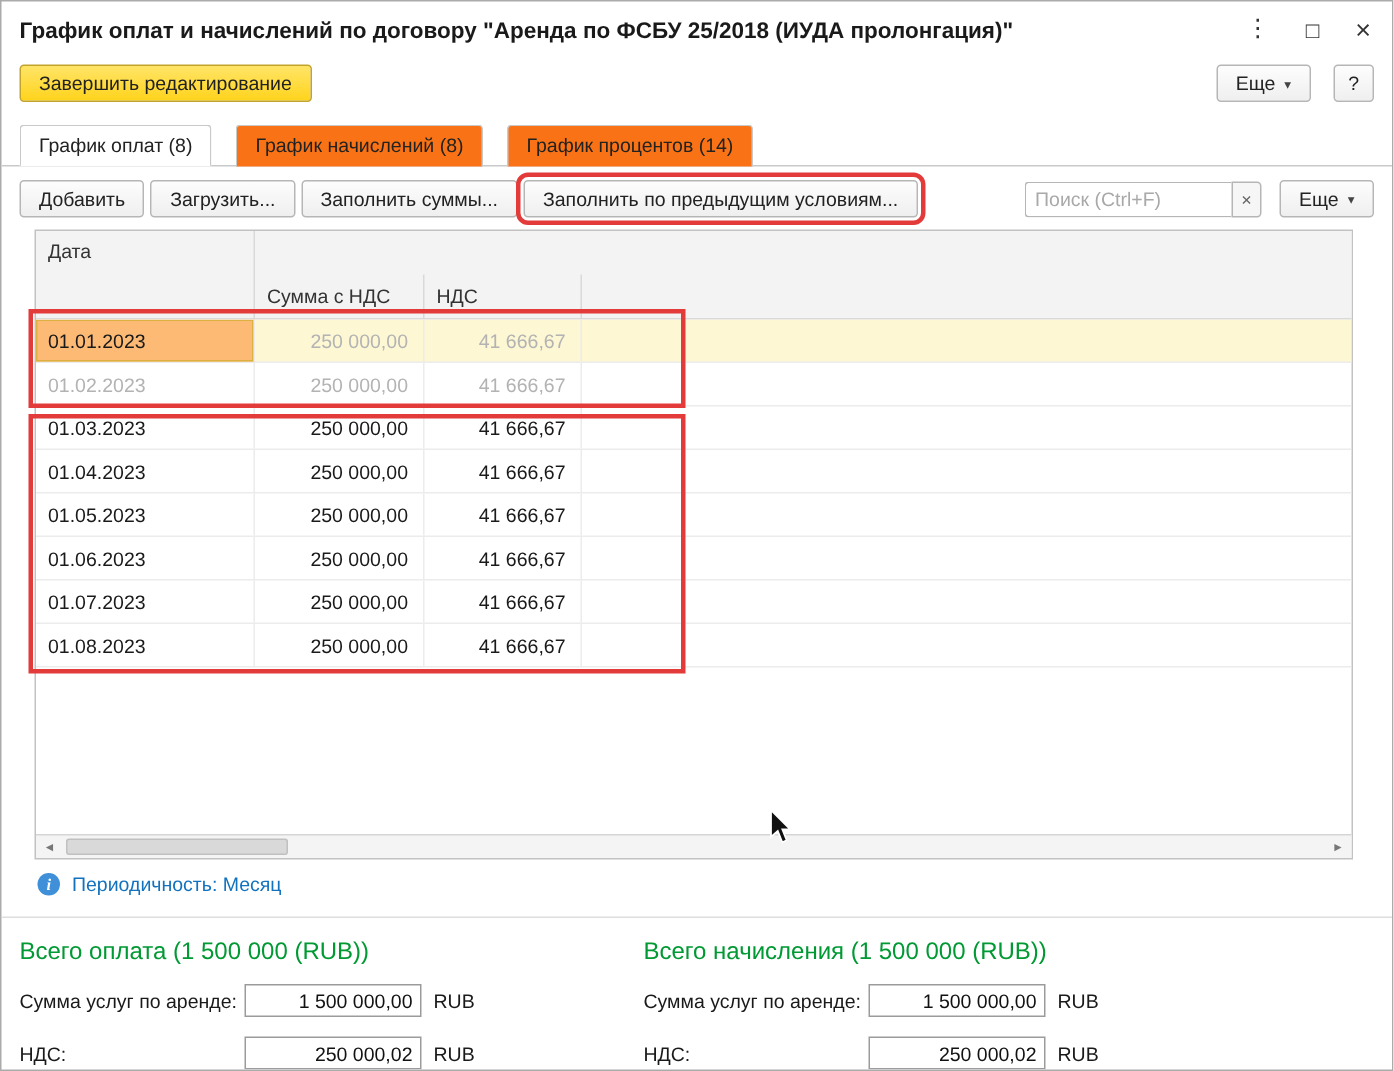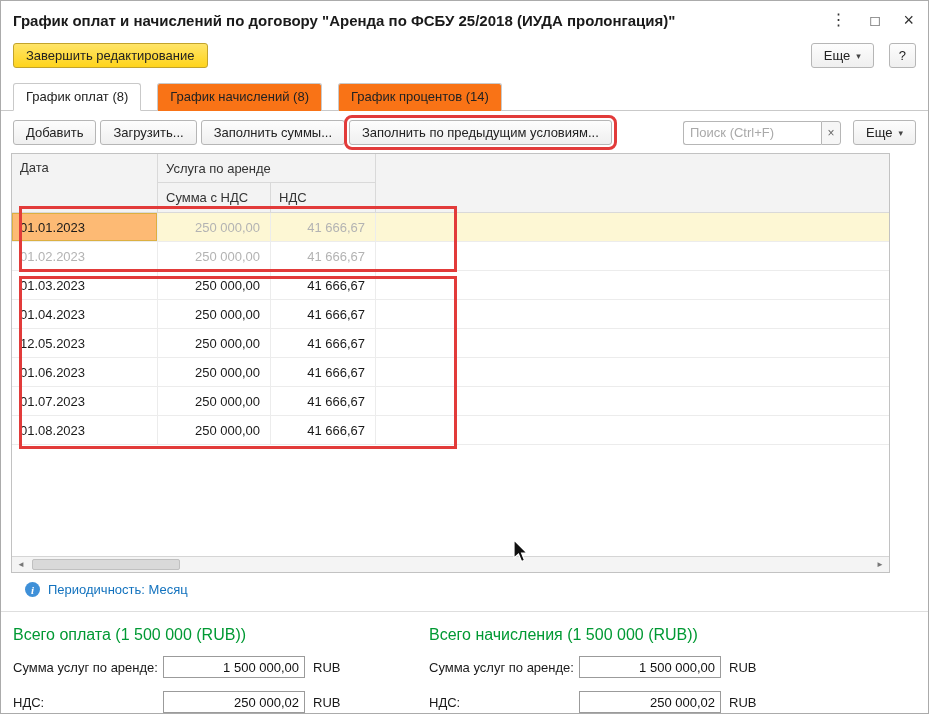--- a/index.html
+++ b/index.html
@@ -43,21 +43,21 @@
     font-size:13px; font-family:inherit; border-radius:3px 0 0 3px; color:#222;
   }
   .search-input::placeholder { color:#a9a9a9; }
   .search-clear {
     width:20px; height:24px; border:1px solid #b6b6b6; background:#f6f6f6; display:flex;
     align-items:center; justify-content:center; font-size:12px; color:#666; border-radius:0 3px 3px 0;
   }
   .toolbar-more { margin-left:8px; }
   
   .grid {
-    position:absolute; left:10px; top:152px; width:879px; height:420px;
+    position:absolute; left:22px; top:152px; width:879px; height:420px;
     border:1px solid #c2c2c2; background:#fff; display:flex; flex-direction:column;
   }
   .thead {
     display:grid; grid-template-columns:146px 113px 105px 1fr; grid-auto-rows:29px;
     background:#f3f3f3; border-bottom:1px solid #d9d9d9; color:#333;
   }
   .h { display:flex; align-items:center; padding-left:8px; border-right:1px solid #d9d9d9; }
   .h-date { grid-row:1/3; grid-column:1; align-items:flex-start; padding-top:6px; }
   .h-group { grid-column:2/4; grid-row:1; border-bottom:1px solid #d9d9d9; }
   .h-sum { grid-column:2; grid-row:2; }
@@ -86,21 +86,21 @@
   .info-text { color:#1272be; }
   .divider { position:absolute; left:0; right:0; top:610px; border-top:1px solid #dedede; }
   
   .totals { display:flex; position:absolute; left:0; right:0; top:618px; }
   .tcol-left { width:416px; padding-left:12px; }
   .tcol-right { flex:1; padding-left:12px; }
   .tot-title { color:#009933; font-size:16px; margin:7px 0 12px; }
   .tot-row { display:flex; align-items:center; margin-bottom:13px; }
   .tot-label { width:150px; }
   .tot-input {
-    width:142px; height:22px; border:1px solid #9b9b9b; text-align:right; padding:0 5px;
+    width:118px; height:22px; border:1px solid #9b9b9b; text-align:right; padding:0 5px;
     font-size:13px; font-family:inherit; color:#111; background:#fff;
   }
   .tot-cur { margin-left:8px; }
   
   .ann { position:absolute; border:3px solid #e23b3a; pointer-events:none; z-index:50; }
   .ann-rows-top { left:18px; top:205px; width:438px; height:66px; }
   .ann-rows-bottom { left:18px; top:275px; width:438px; height:173px; }
   .cursor { position:absolute; left:512px; top:538px; z-index:60; pointer-events:none; }
 </style>
 </head>
@@ -145,21 +145,20 @@
     </div>
     <button class="btn toolbar-more">
       <span>Еще</span>
       <span class="caret">▾</span>
     </button>
   </div>
 
   <div class="grid">
     <div class="thead">
       <div class="h h-date">Дата</div>
-      <div class="h h-group">Услуга по аренде</div>
       <div class="h h-fill"></div>
       <div class="h h-sum">Сумма с НДС</div>
       <div class="h h-vat">НДС</div>
     </div>
     <div class="tbody" id="table-body">
 
     <div class="trow row--selected">
           <div class="tc c-date">01.01.2023</div>
           <div class="tc c-num">250 000,00</div>
           <div class="tc c-num">41 666,67</div>
@@ -177,21 +176,21 @@
           <div class="tc c-num">41 666,67</div>
           <div class="tc c-fill"></div>
         </div>
         <div class="trow">
           <div class="tc c-date">01.04.2023</div>
           <div class="tc c-num">250 000,00</div>
           <div class="tc c-num">41 666,67</div>
           <div class="tc c-fill"></div>
         </div>
         <div class="trow">
-          <div class="tc c-date">12.05.2023</div>
+          <div class="tc c-date">01.05.2023</div>
           <div class="tc c-num">250 000,00</div>
           <div class="tc c-num">41 666,67</div>
           <div class="tc c-fill"></div>
         </div>
         <div class="trow">
           <div class="tc c-date">01.06.2023</div>
           <div class="tc c-num">250 000,00</div>
           <div class="tc c-num">41 666,67</div>
           <div class="tc c-fill"></div>
         </div>

